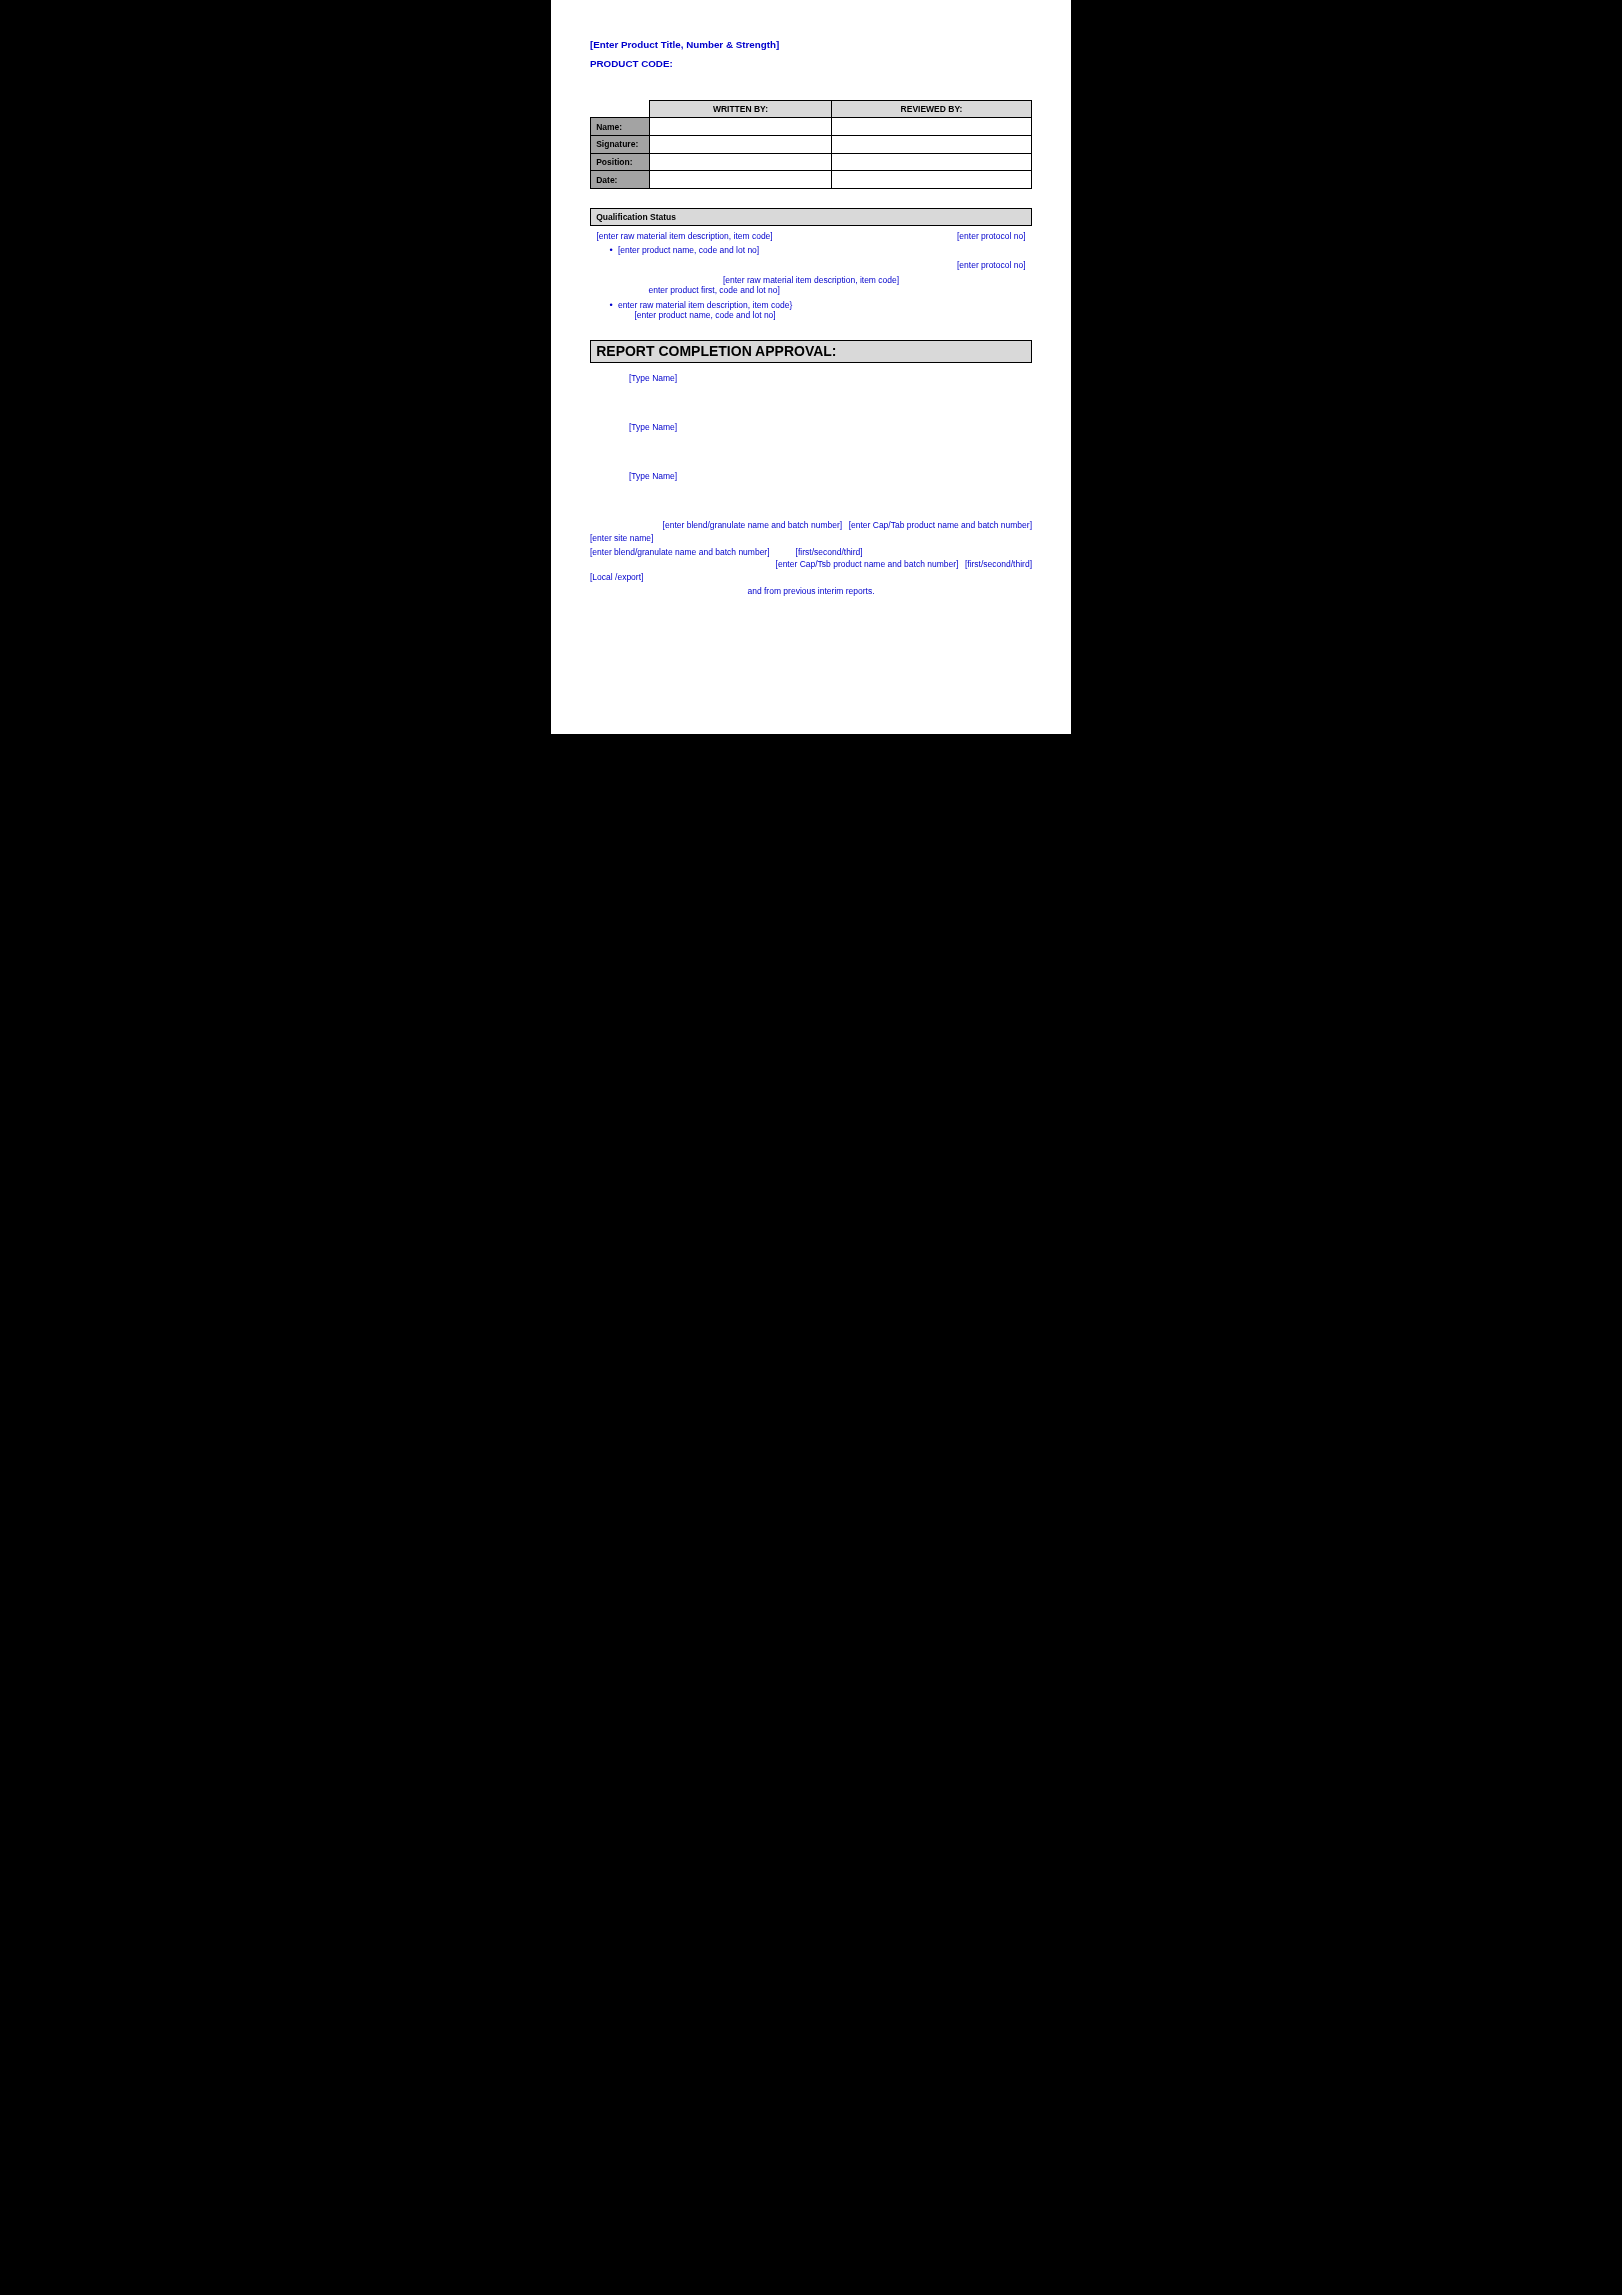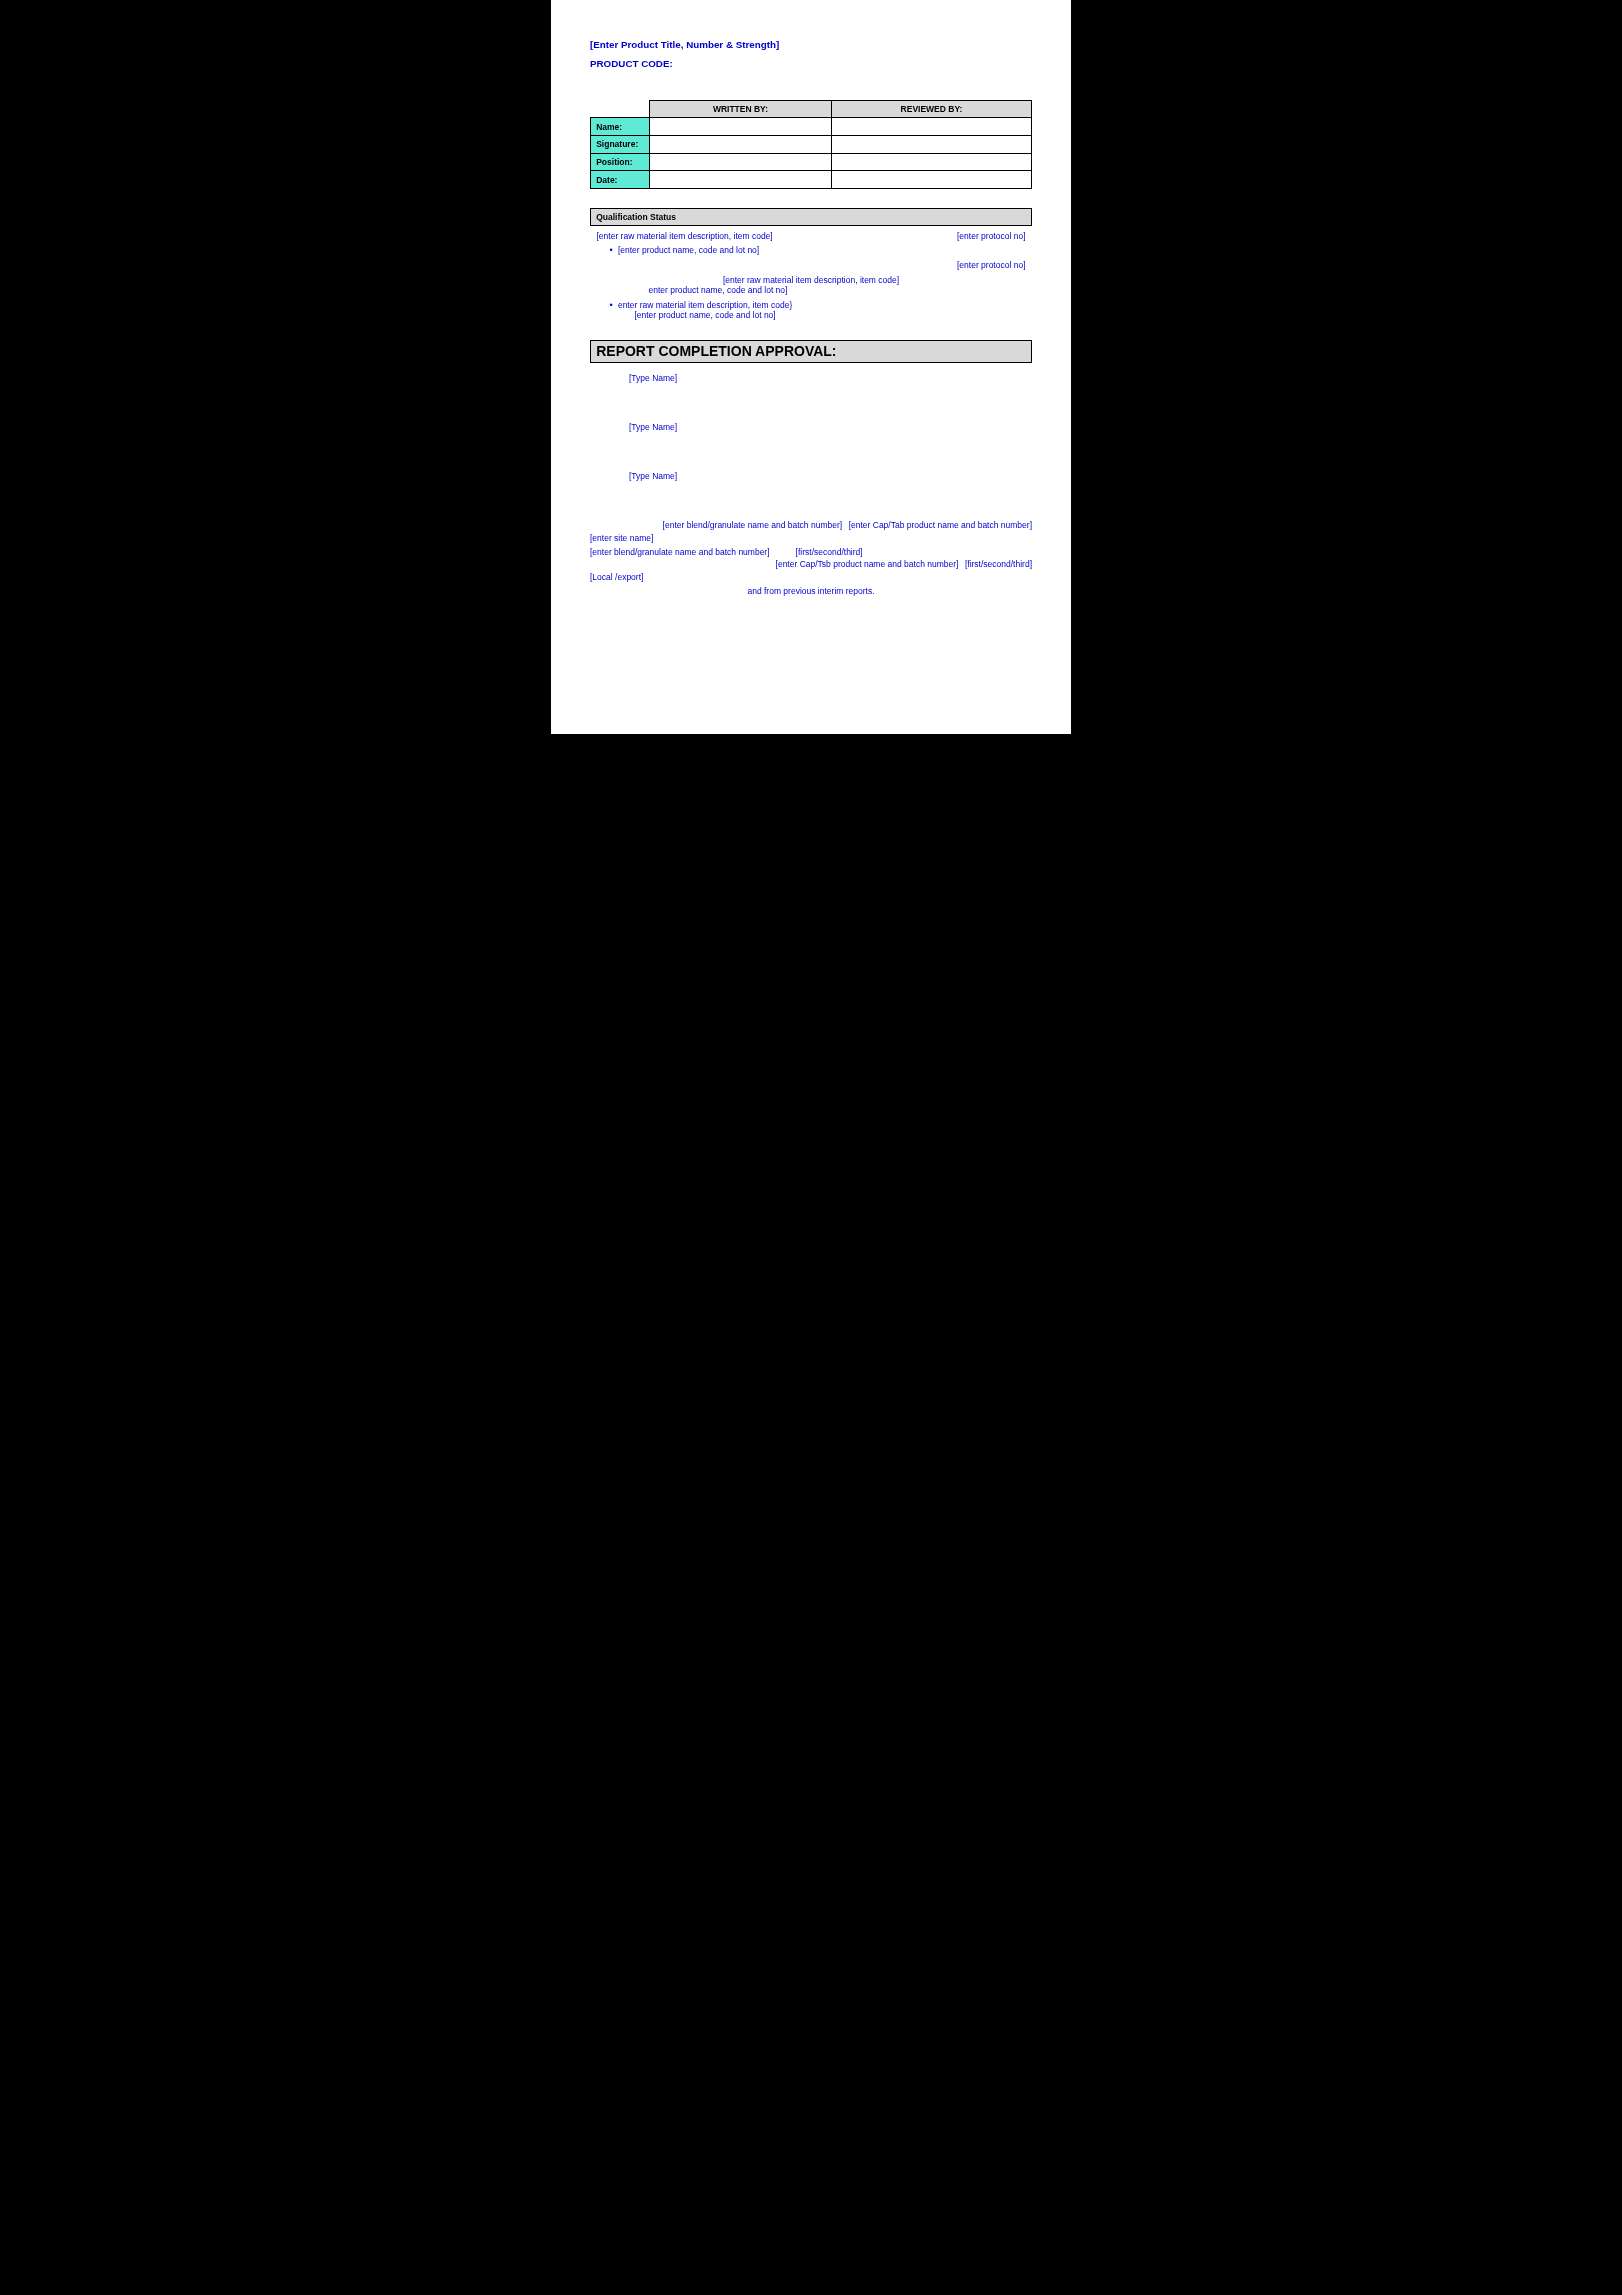--- a/index.html
+++ b/index.html
@@ -54,21 +54,21 @@
     .approval-table .header-row th {
       background-color: #d9d9d9;
       font-weight: bold;
       font-size: 8.5px;
     }
 
     .approval-table .label-col {
       font-weight: bold;
       font-size: 8.5px;
       width: 59px;
-      background-color: #5eead4;
+      background-color: #a3a3a3;
     }
 
     .approval-table .empty-col {
       background-color: #fff;
     }
 
     
     .qual-section {
       margin-bottom: 13px;
     }
@@ -215,21 +215,21 @@
 
       <div class="right-align-line">
         <span>[enter protocol no]</span>
       </div>
 
       <div style="margin-bottom:2.6px;">
         <div style="text-align:center; color:#0000cc; font-size:8.5px;">
           <span>[enter raw material item description, item code]</span>
         </div>
         <div style="padding-left:52px; color:#0000cc; font-size:8.5px;">
-          <span>enter product name, code and lot no]</span>
+          <span>enter product first, code and lot no]</span>
         </div>
       </div>
 
       <div class="bullet-item" style="margin-top:5.2px;">
         <div>
           <div style="text-align:right; color:#0000cc; font-size:8.5px;">
             <span>enter raw material item description, item code}</span>
           </div>
           <div style="text-align:center; color:#0000cc; font-size:8.5px;">
             <span>[enter product name, code and lot no]</span>

